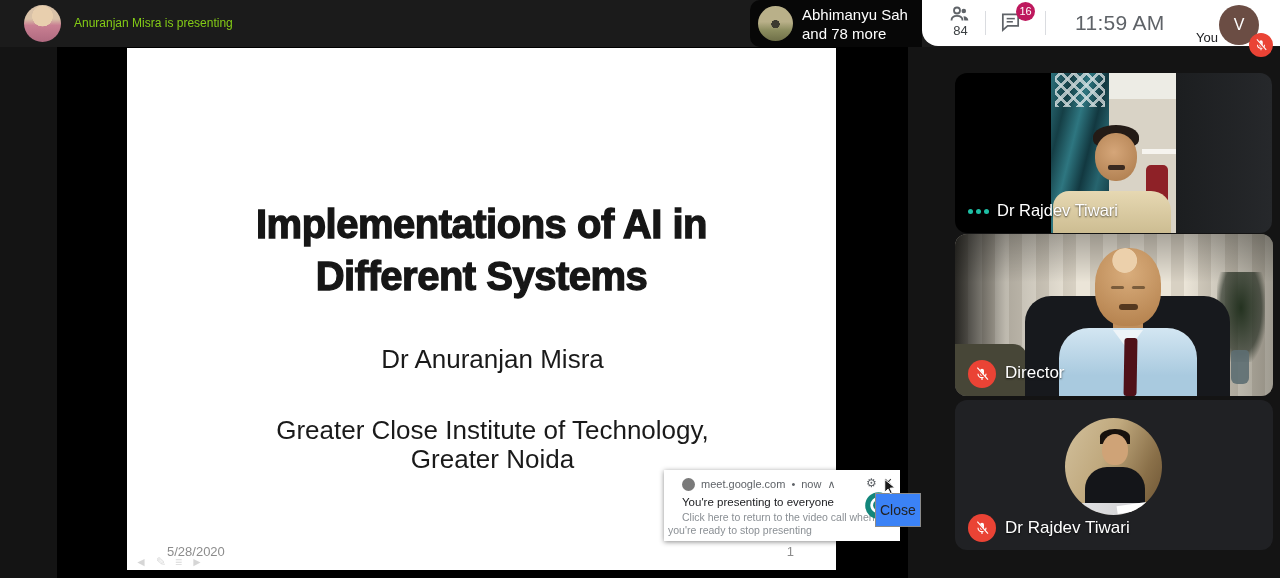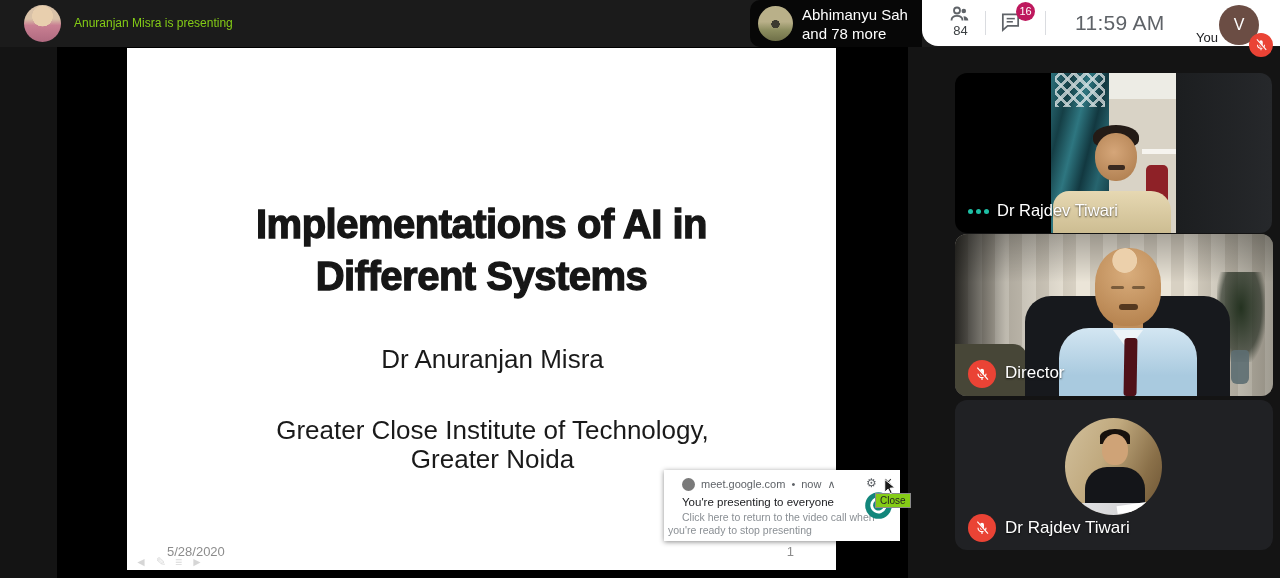--- a/index.html
+++ b/index.html
@@ -57,22 +57,22 @@
   .notif-head { position:absolute; left:18px; top:8px; display:flex; align-items:flex-start; gap:6px;
       font-size:11px; color:#5f6368; }
   .site-icon { width:13px; height:13px; border-radius:50%; background:#7a7a7a;
       box-shadow: inset 0 0 0 2px #fff0; }
   .notif-gear { position:absolute; left:202px; top:6px; font-size:12px; color:#5f6368; }
   .notif-close { position:absolute; left:220px; top:4px; font-size:14px; color:#333; }
   .notif-title { position:absolute; left:18px; top:26px; font-size:11.5px; color:#202124; }
   .notif-body1 { position:absolute; left:18px; top:41px; font-size:10.5px; color:#8a8f94; }
   .notif-body2 { position:absolute; left:4px; top:54px; font-size:10.5px; color:#8a8f94; }
   .meet-logo { position:absolute; left:200px; top:21px; width:29px; height:29px; }
-  .tooltip { position:absolute; left:211px; top:23px; background:#84cc16; border:1px solid #8a8a8a;
-      font-size:10px; color:#222; padding:1px 4px; white-space:nowrap; z-index:7; }
+  .tooltip { position:absolute; left:211px; top:23px; background:#3b82f6; border:1px solid #8a8a8a;
+      font-size:14px; color:#222; padding:8px 4px; white-space:nowrap; z-index:7; }
   .cursor { position:absolute; left:217px; top:8px; width:18px; height:18px; z-index:8; }
 
   
   .tile { position:absolute; left:955px; width:318px; overflow:hidden; border-radius:12px;text-align:right; }
   .tile-name { position:absolute; color:#fff; text-shadow:0 1px 2px rgba(0,0,0,.7); }
   .t-mic { position:absolute; left:13px; bottom:8px; width:28px; height:28px; }
   .shape { position:absolute; }
 
   .tile1 { top:73px; height:160px; width:317px;
       background:linear-gradient(90deg,#000 0 38%,#1c1e20 70%,#26282b 100%); }

